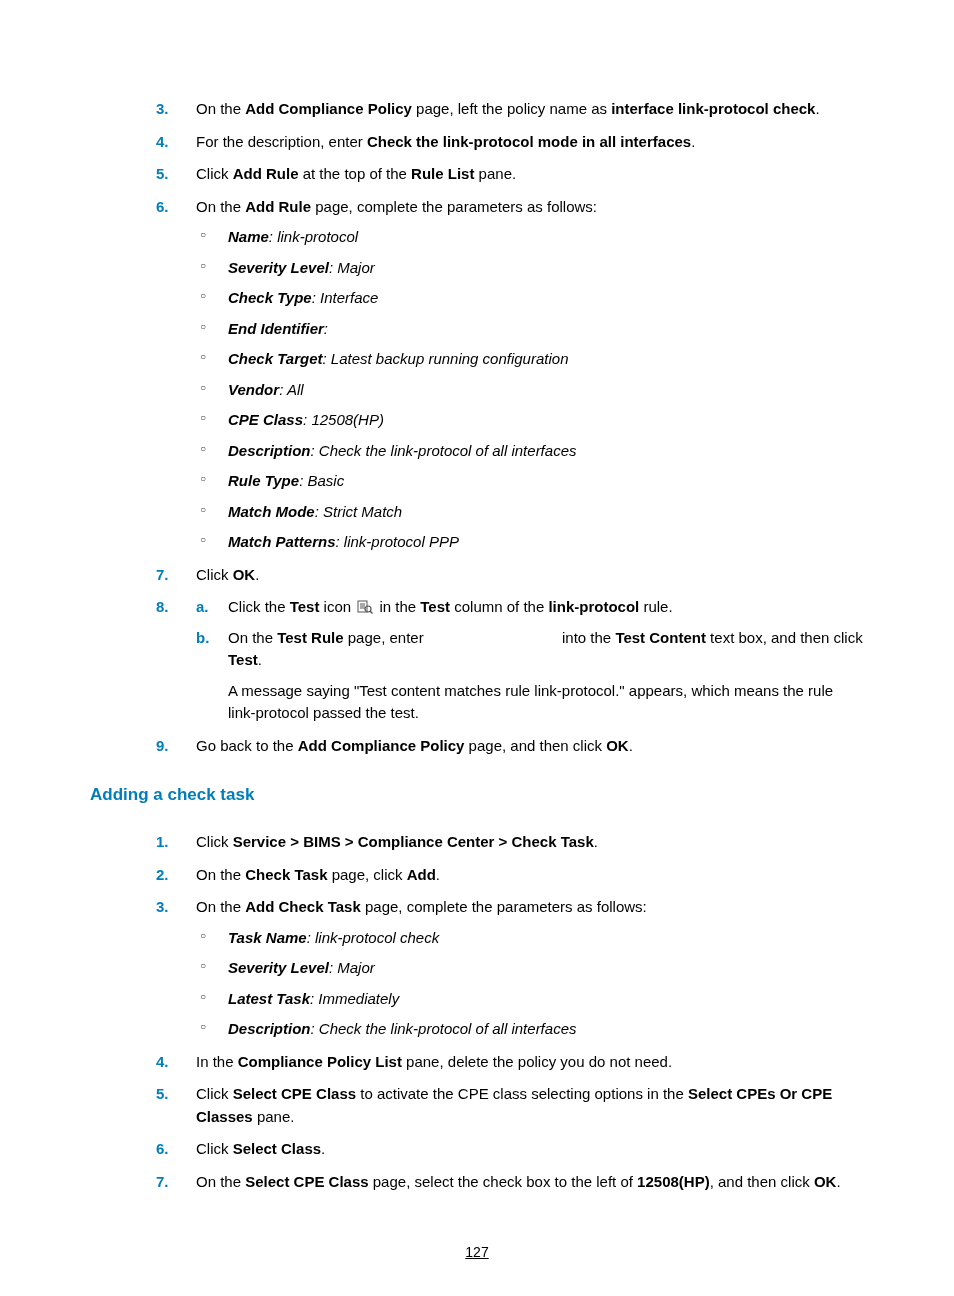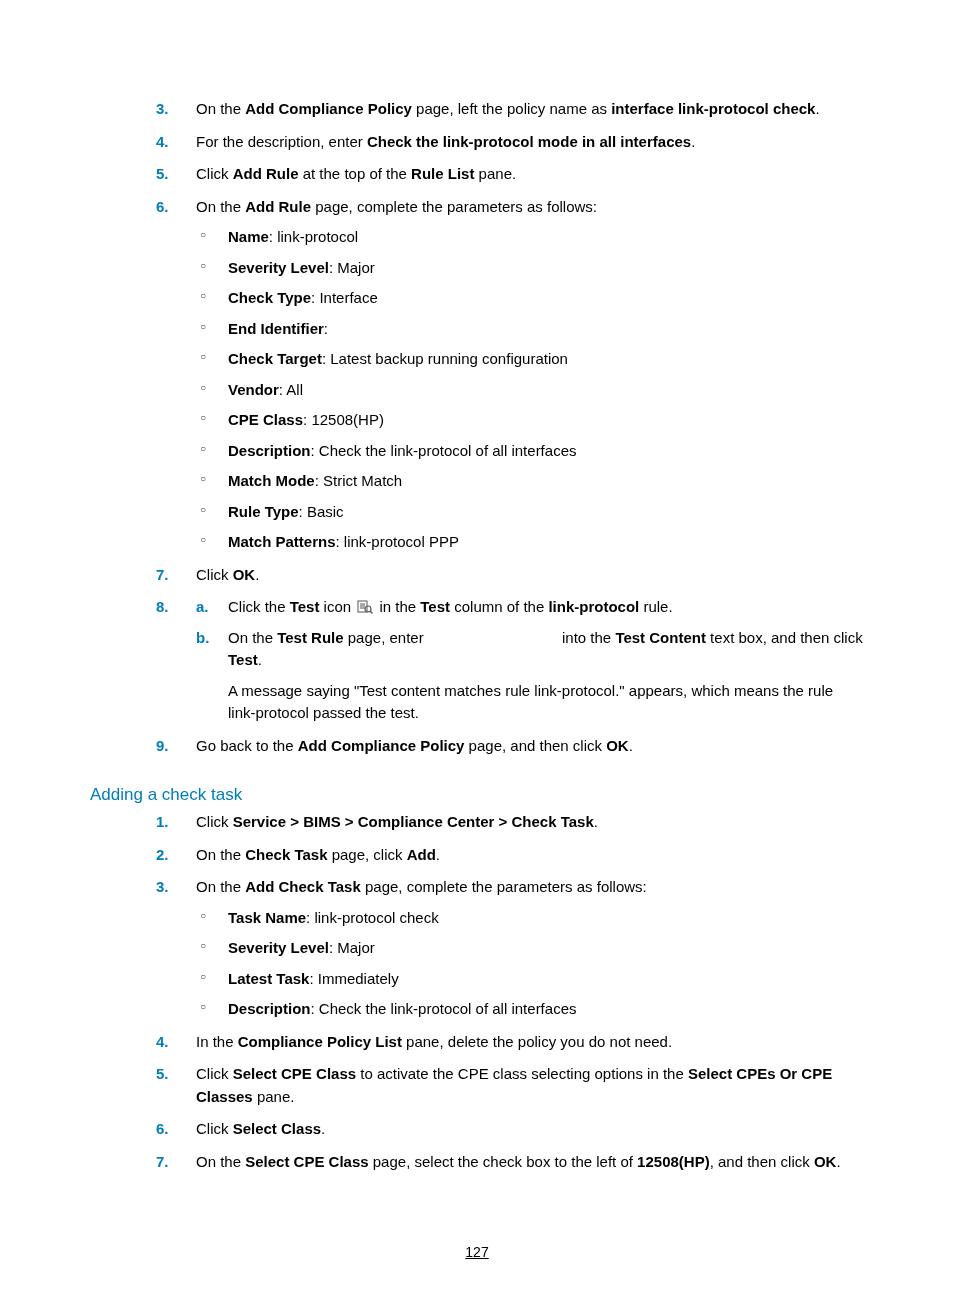--- a/index.html
+++ b/index.html
@@ -40,20 +40,21 @@
   ul.sub-list {
     list-style: none;
     padding: 0;
     margin: 8px 0 0 0;
   }
   ul.sub-list > li {
     position: relative;
     padding-left: 32px;
     margin-bottom: 8px;
     line-height: 1.5;
+    font-style: italic;
   }
   ul.sub-list > li::before {
     content: "\25CB";
     position: absolute;
     left: 4px;
     top: 1px;
     font-size: 10px;
     color: #333;
   }
   ol.alpha-list {
@@ -74,23 +75,23 @@
     font-weight: bold;
     color: #007dba;
   }
   .note {
     margin-top: 8px;
     line-height: 1.5;
   }
   .b { font-weight: bold; }
   h3.section-heading {
     color: #007dba;
-    font-weight: normal;
+    font-weight: bold;
     font-size: 17px;
-    margin: 28px 0 6px 0;
+    margin: 28px 0 26px 0;
   }
   .test-icon {
     display: inline-block;
     width: 16px;
     height: 14px;
     vertical-align: -2px;
     margin: 0 2px;
     position: relative;
   }
   .test-icon svg { width: 16px; height: 14px; }
@@ -116,22 +117,22 @@
       <li><span class="num">5.</span><span><span>Click </span><span class="b">Add Rule</span><span> at the top of the </span><span class="b">Rule List</span><span> pane.</span></span></li>
       <li><span class="num">6.</span><span><span>On the </span><span class="b">Add Rule</span><span> page, complete the parameters as follows:</span></span><ul class="sub-list">
           <li><span class="b">Name</span><span>: link-protocol</span></li>
           <li><span class="b">Severity Level</span><span>: Major</span></li>
           <li><span class="b">Check Type</span><span>: Interface</span></li>
           <li><span class="b">End Identifier</span><span>:</span></li>
           <li><span class="b">Check Target</span><span>: Latest backup running configuration</span></li>
           <li><span class="b">Vendor</span><span>: All</span></li>
           <li><span class="b">CPE Class</span><span>: 12508(HP)</span></li>
           <li><span class="b">Description</span><span>: Check the link-protocol of all interfaces</span></li>
+          <li><span class="b">Rule Type</span><span>: Basic</span></li>
           <li><span class="b">Match Mode</span><span>: Strict Match</span></li>
-          <li><span class="b">Rule Type</span><span>: Basic</span></li>
           <li><span class="b">Match Patterns</span><span>: link-protocol PPP</span></li>
         </ul></li>
       <li><span class="num">7.</span><span><span>Click </span><span class="b">OK</span><span>.</span></span></li>
       <li><span class="num">8.</span><ol class="alpha-list">
           <li><span class="alpha">a.</span><span><span>Click the </span><span class="b">Test</span><span> icon </span><span class="test-icon"><svg viewBox="0 0 16 14">
                   <rect x="1" y="1" width="9" height="11" fill="none" stroke="#555" stroke-width="1"></rect>
                   <line x1="3" y1="4" x2="8" y2="4" stroke="#555" stroke-width="1"></line>
                   <line x1="3" y1="6" x2="8" y2="6" stroke="#555" stroke-width="1"></line>
                   <line x1="3" y1="8" x2="8" y2="8" stroke="#555" stroke-width="1"></line>
                   <circle cx="11" cy="9" r="3" fill="none" stroke="#555" stroke-width="1.2"></circle>

